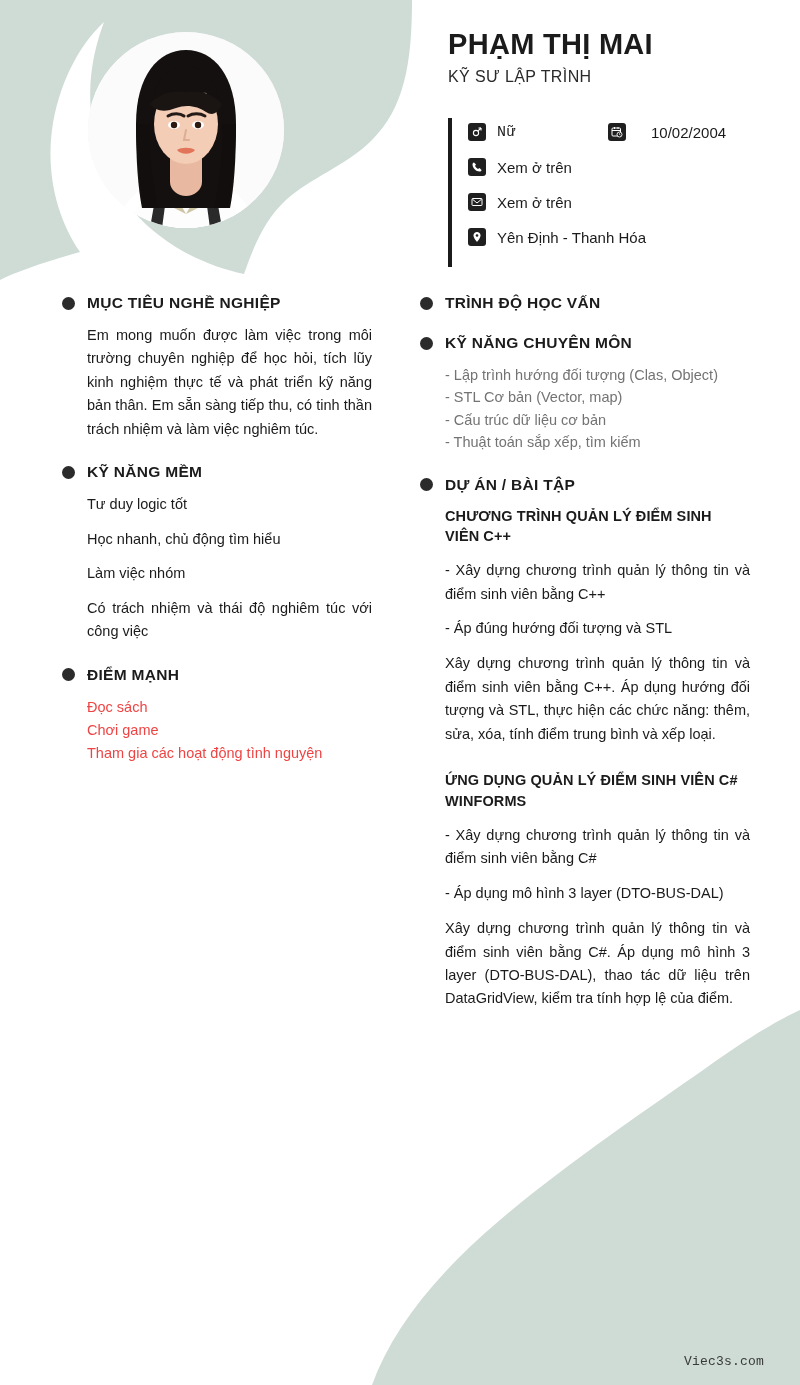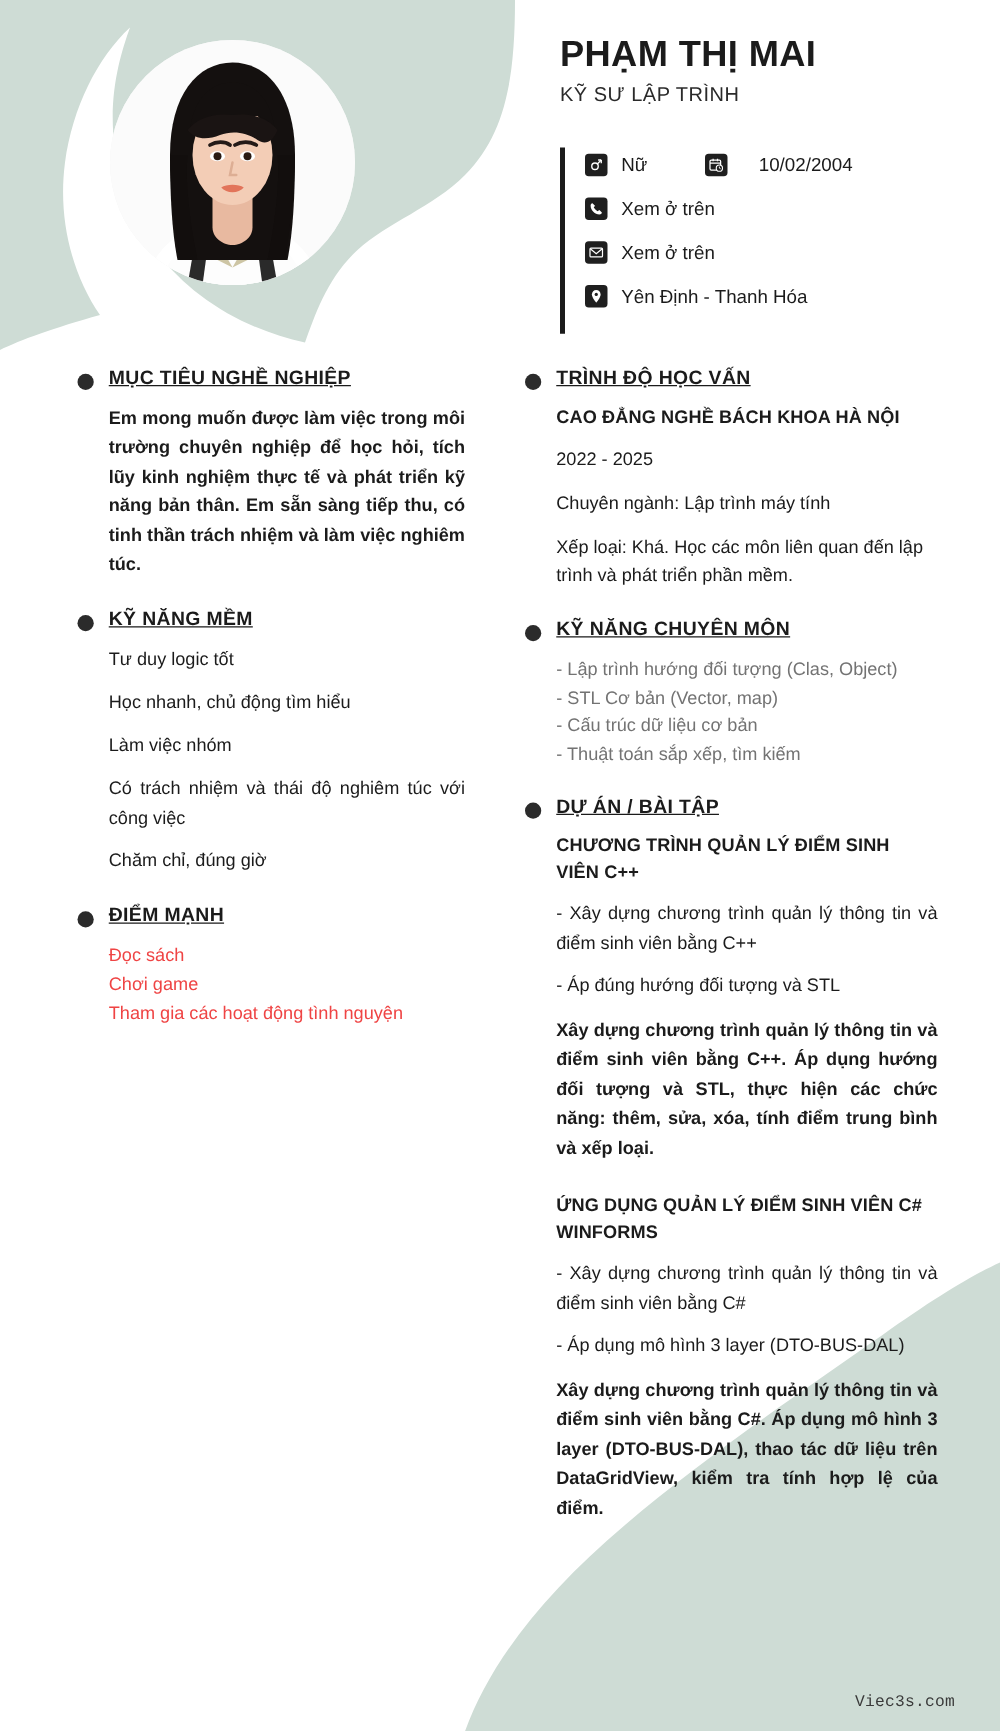--- a/index.html
+++ b/index.html
@@ -76,41 +76,40 @@
     flex: 0 0 18px;
     background: #1f1f1f;
     border-radius: 3px;
     display: inline-flex;
     align-items: center;
     justify-content: center;
     margin-right: 11px;
   }
   .ci svg { display: block; }
   .ctext { font-size: 15px; color: #1b1b1b; white-space: nowrap; }
-  .col-a { width: 96px; display: flex; align-items: center; }
+  .col-a { width: 140px; display: flex; align-items: center; font-family: Liberation Mono, monospace; }
   .col-b { display: flex; align-items: center; gap: 14px; }
 
   
   #left-col {
     position: absolute;
     left: 62px; top: 294px;
     width: 310px;
   }
   #right-col {
     position: absolute;
     left: 420px; top: 294px;
     width: 330px;
   }
 
   .section { margin-bottom: 22px; }
   .sec-head {
     display: flex;
-    align-items: flex-end;
+    align-items: center;
     margin-bottom: 12px;
-    text-decoration: underline;
   }
   .dot {
     width: 13px; height: 13px;
     border-radius: 50%;
     background: #2b2b2b;
     flex: 0 0 13px;
     margin-right: 12px;
   }
   .sec-title {
     font-size: 15.5px;
@@ -118,21 +117,20 @@
     letter-spacing: 0.3px;
     color: #1b1b1b;
   }
   .sec-body { padding-left: 25px; }
 
   .para {
     font-size: 14.5px;
     line-height: 1.62;
     text-align: justify;
     color: #1b1b1b;
-    font-weight: bold;
   }
   .item {
     font-size: 14.5px;
     line-height: 1.62;
     color: #1b1b1b;
     margin-bottom: 11px;
     text-align: justify;
   }
   .item:last-child { margin-bottom: 0; }
   .item-tight {
@@ -316,21 +314,20 @@
     <div class="section">
       <div class="sec-head">
         <span class="dot"></span>
         <span class="sec-title">KỸ NĂNG MỀM</span>
       </div>
       <div class="sec-body">
         <div class="item">Tư duy logic tốt</div>
         <div class="item">Học nhanh, chủ động tìm hiểu</div>
         <div class="item">Làm việc nhóm</div>
         <div class="item">Có trách nhiệm và thái độ nghiêm túc với công việc</div>
-        <div class="item">Chăm chỉ, đúng giờ</div>
       </div>
     </div>
 
     <div class="section">
       <div class="sec-head">
         <span class="dot"></span>
         <span class="sec-title">ĐIỂM MẠNH</span>
       </div>
       <div class="sec-body">
         <div class="item-tight">Đọc sách</div>
@@ -340,26 +337,20 @@
     </div>
 
   </div>
 
   <div id="right-col">
 
     <div class="section">
       <div class="sec-head">
         <span class="dot"></span>
         <span class="sec-title">TRÌNH ĐỘ HỌC VẤN</span>
-      </div>
-      <div class="sec-body">
-        <div class="sub-head">CAO ĐẲNG NGHỀ BÁCH KHOA HÀ NỘI</div>
-        <div class="edu-line">2022 - 2025</div>
-        <div class="edu-line">Chuyên ngành: Lập trình máy tính</div>
-        <div class="edu-line">Xếp loại: Khá. Học các môn liên quan đến lập trình và phát triển phần mềm.</div>
       </div>
     </div>
 
     <div class="section">
       <div class="sec-head">
         <span class="dot"></span>
         <span class="sec-title">KỸ NĂNG CHUYÊN MÔN</span>
       </div>
       <div class="sec-body">
         <div class="dash">- Lập trình hướng đối tượng (Clas, Object)</div>

